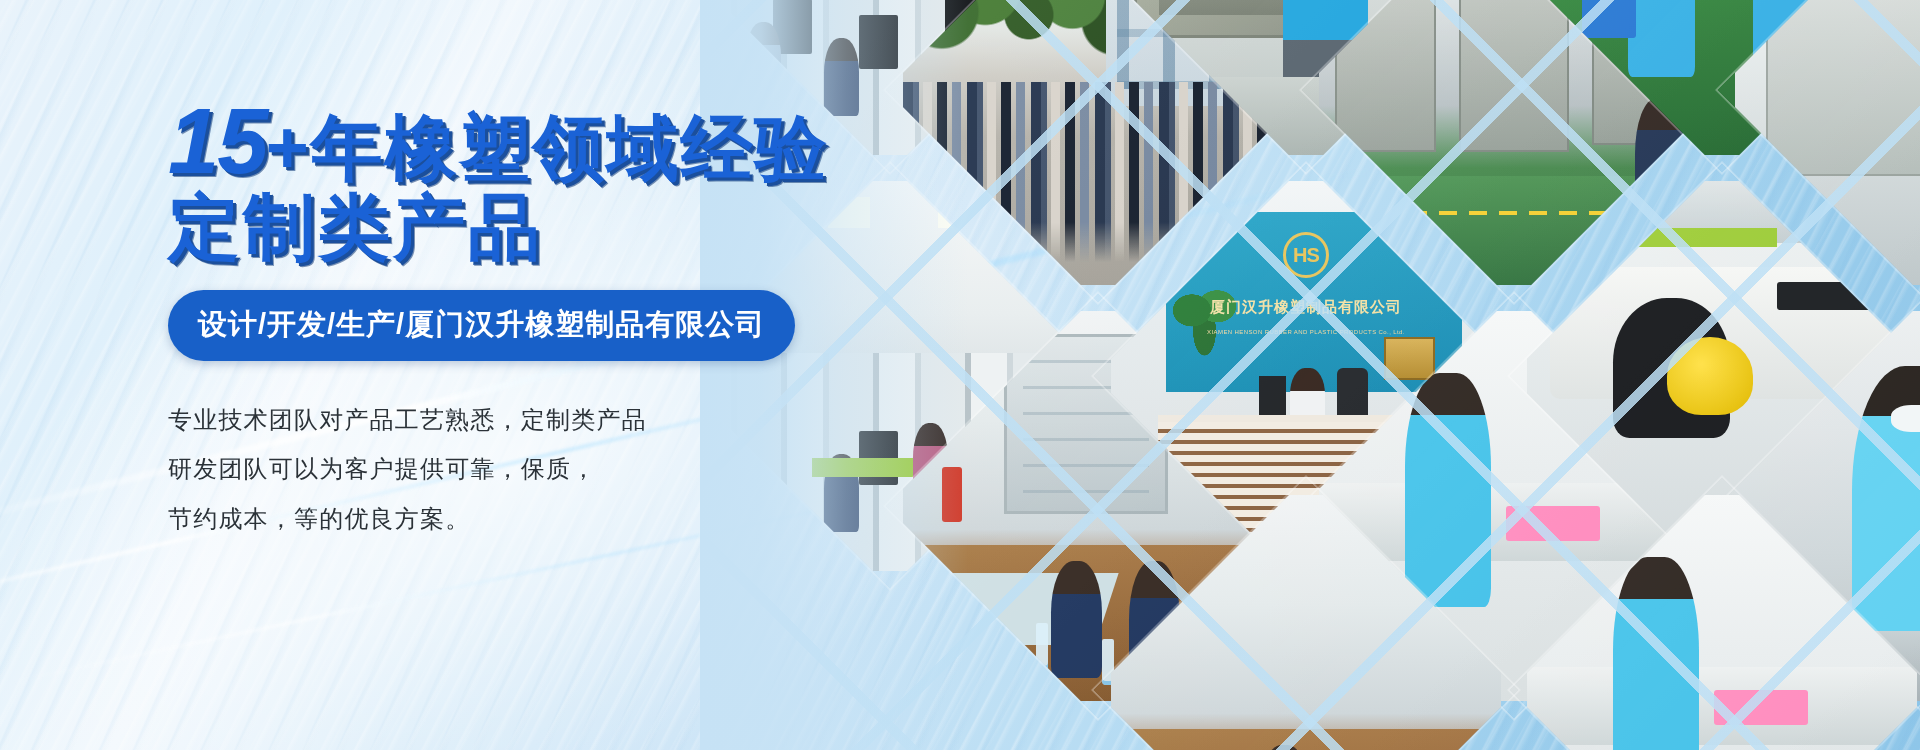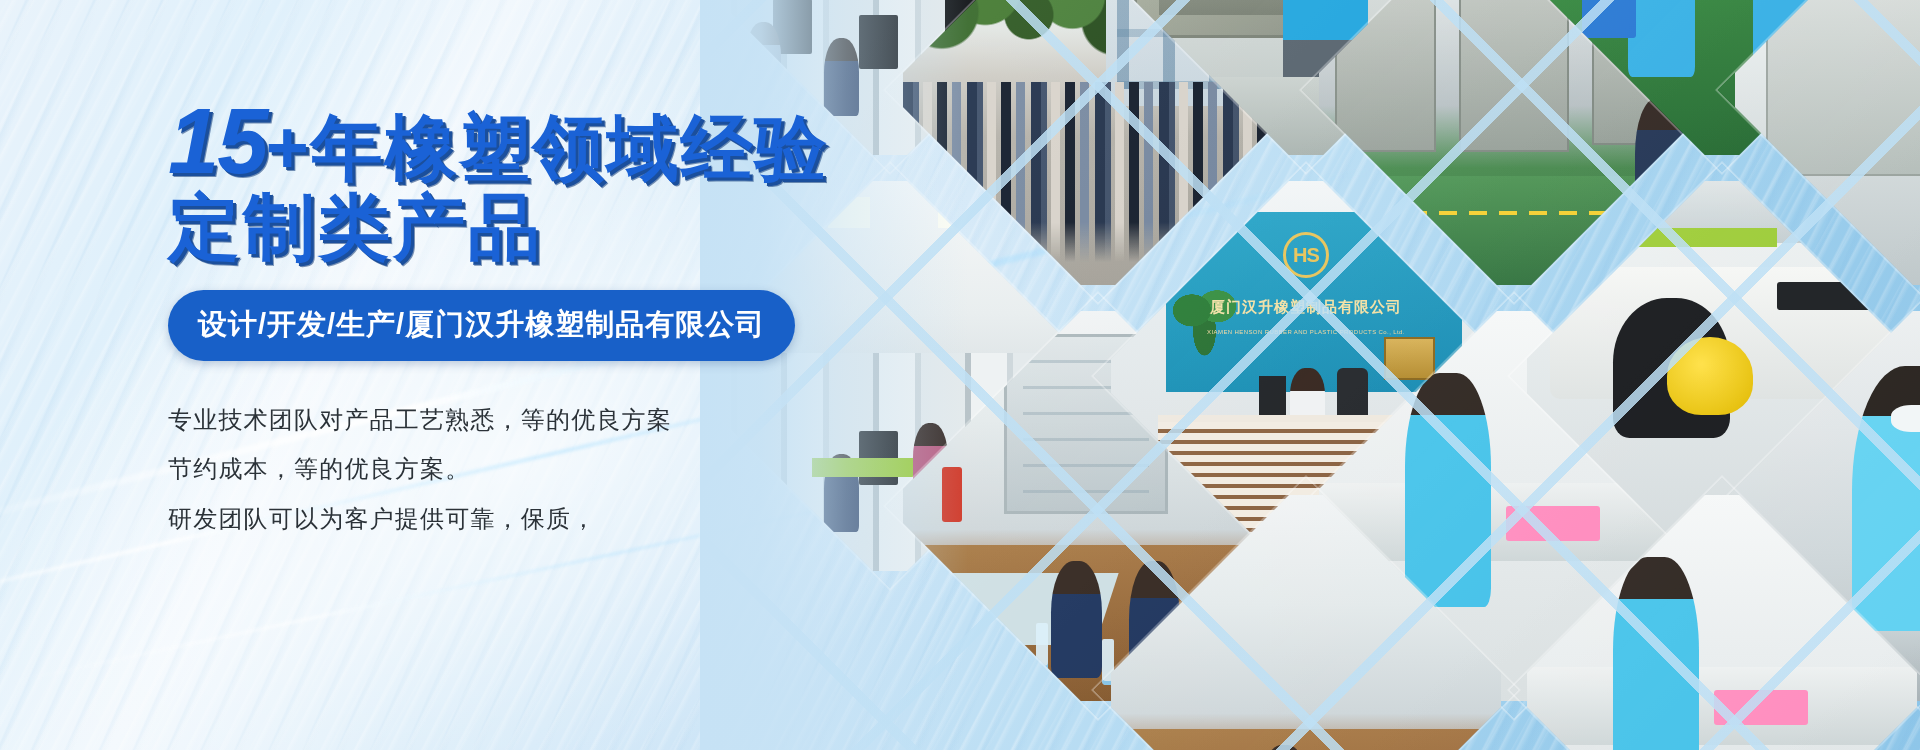--- a/index.html
+++ b/index.html
@@ -579,20 +579,20 @@
 
     <div class="headline line1">
       <span class="num">15</span><span class="plus">+</span><span class="cn">年橡塑领域经验</span>
     </div>
 
     <div class="headline line2">定制类产品</div>
 
     <div class="badge">设计/开发/生产/厦门汉升橡塑制品有限公司</div>
 
     <div class="paragraph">
-      <p>专业技术团队对产品工艺熟悉，等的优良方案</p>
+      <p>专业技术团队对产品工艺熟悉，定制类产品</p>
+      <p>研发团队可以为客户提供可靠，保质，</p>
       <p>节约成本，等的优良方案。</p>
-      <p>研发团队可以为客户提供可靠，保质，</p>
     </div>
 
   </div>
 
 </div>
 
 </body></html>

